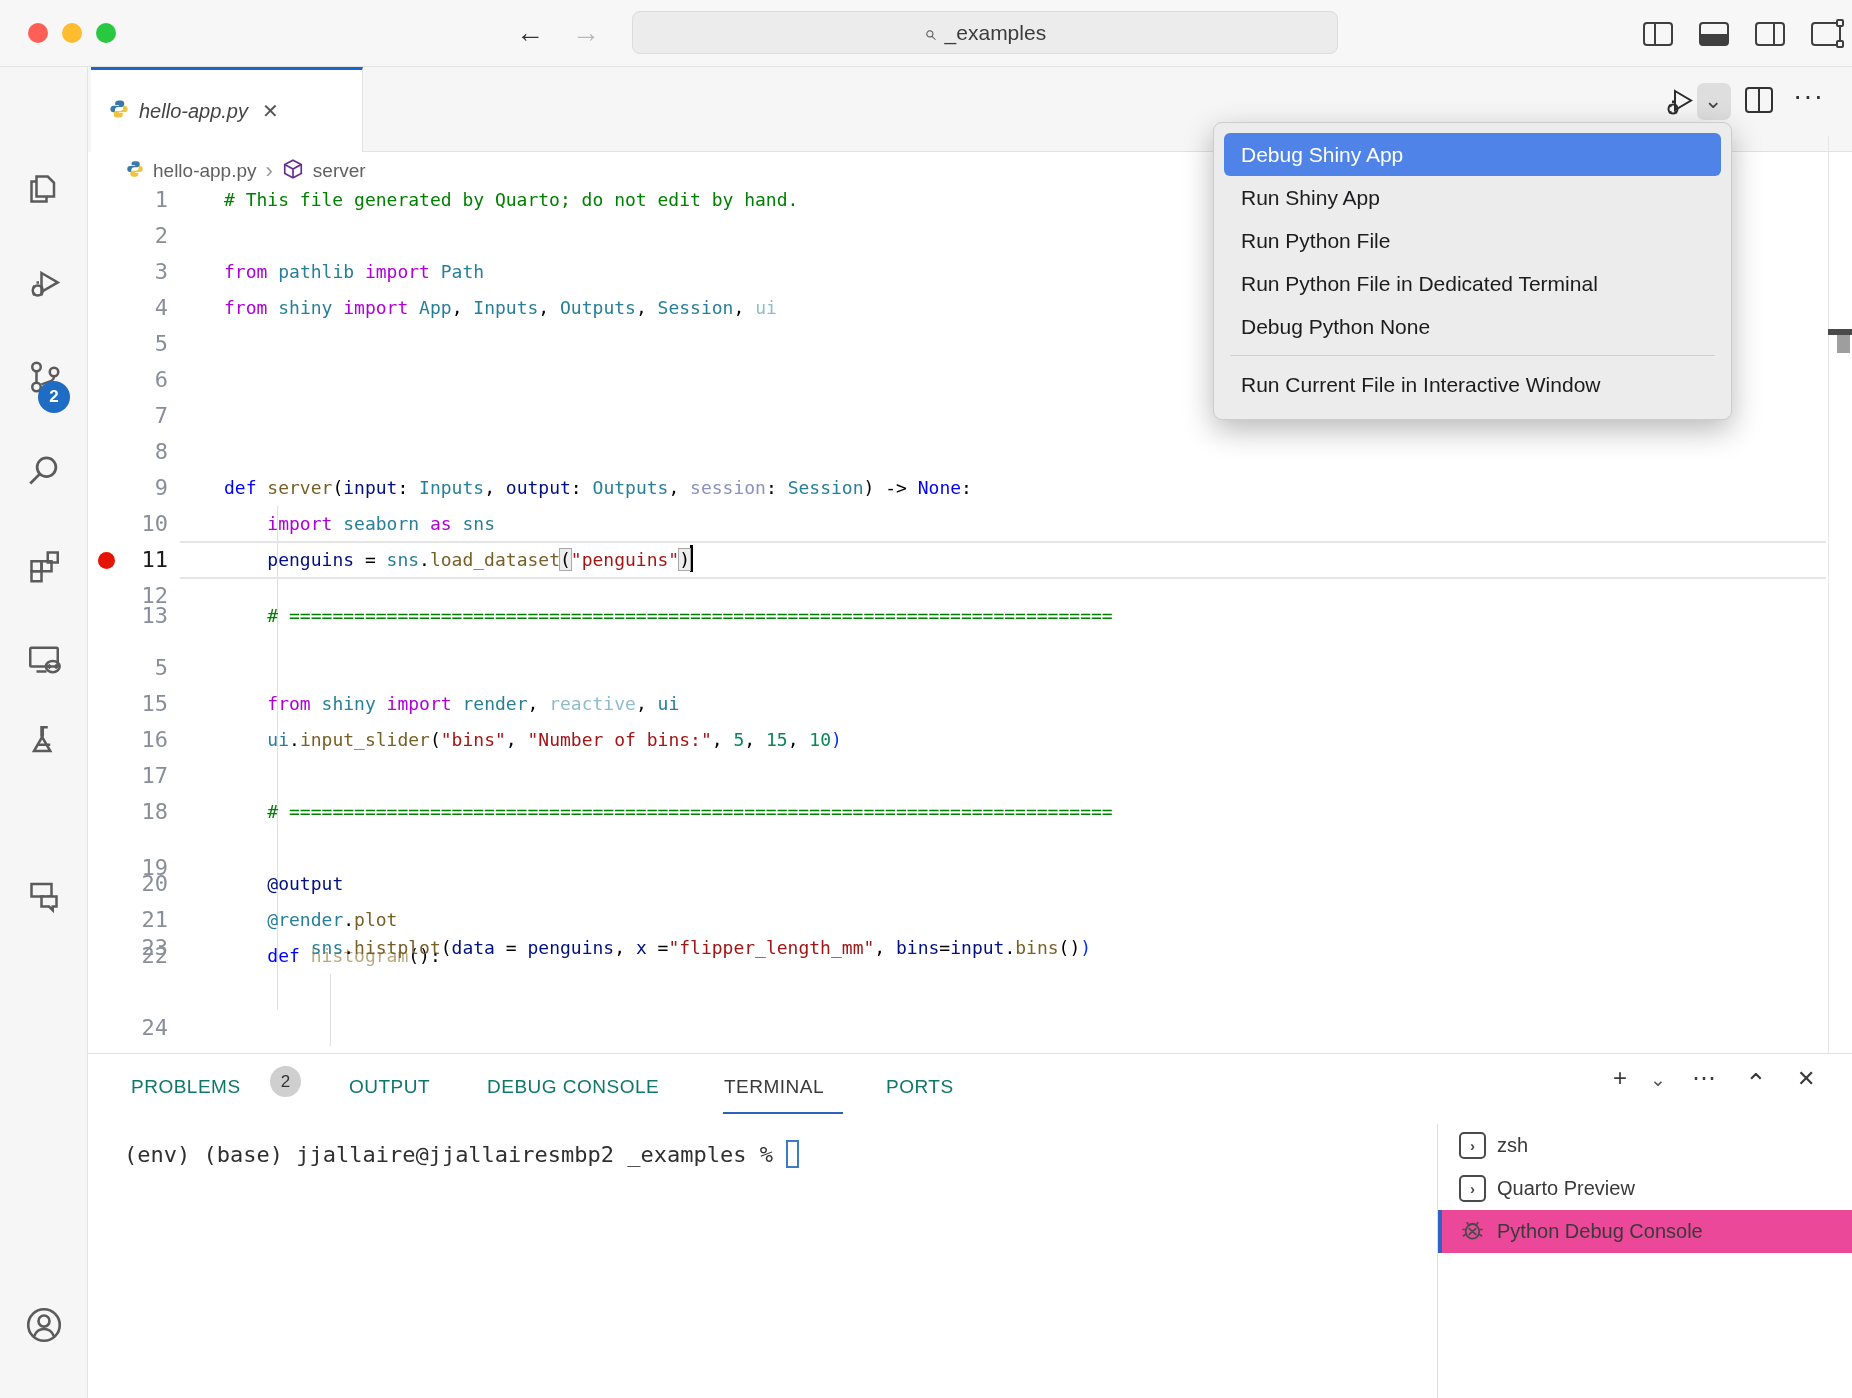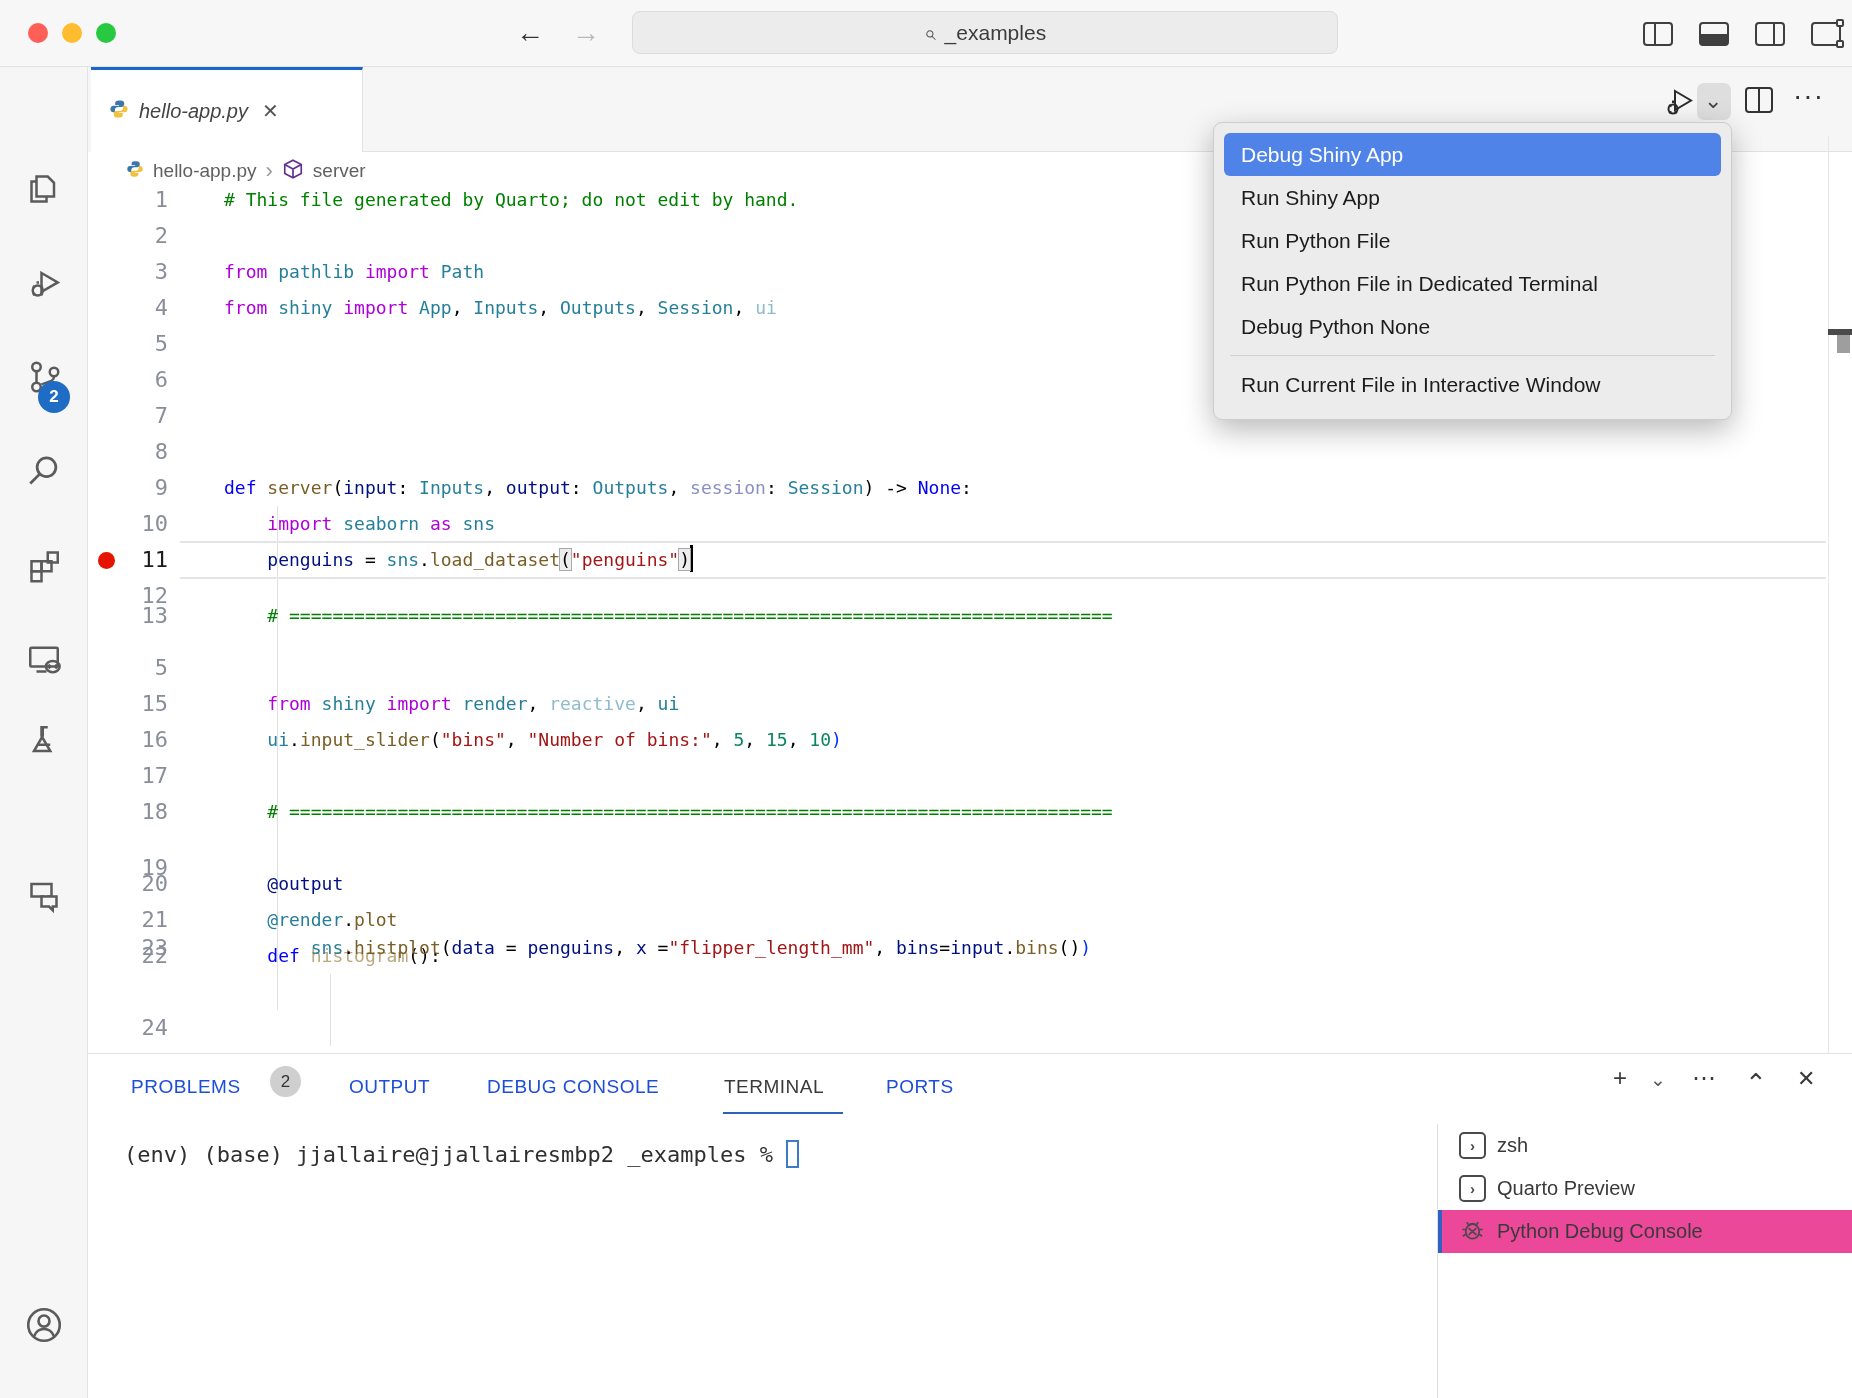--- a/index.html
+++ b/index.html
@@ -71,21 +71,21 @@
   
   #runmenu { left:1213px; top:122px; width:519px; height:298px; background:#ececec; border:1px solid #cdcdcd;
     border-radius:9px; box-shadow:0 10px 30px rgba(0,0,0,.28); padding-top:10px; z-index:50; }
   .menuitem { position:relative; height:43px; margin:0 10px; border-radius:6px; display:flex; align-items:center;
     padding-left:17px; font-size:21px; color:#1c1c1e; }
   .menuitem.selected { background:#4f83e8; color:#fff; }
   .menusep { height:1px; background:#d0d0d0; margin:7px 16px; }
 
   
   #panel { left:88px; top:1053px; width:1764px; height:345px; background:#fff; border-top:1px solid #e2e2e2; }
-  .ptab { position:absolute; top:22px; font-size:19px; letter-spacing:.5px; color:#1d4ed8; }
+  .ptab { position:absolute; top:22px; font-size:19px; letter-spacing:.5px; color:#0f766e; }
   .ptab.active { color:#3a3a3a; }
   #ptab-underline { position:absolute; left:635px; top:58px; width:120px; height:2px; background:#2a64b8; }
   #prob-badge { position:absolute; left:182px; top:12px; width:31px; height:31px; border-radius:50%;
     background:#cfcfcf; color:#333; font-size:17px; display:flex; align-items:center; justify-content:center; }
   #term-prompt { position:absolute; left:36px; top:86px; font-size:22px; font-family:"DejaVu Sans Mono",monospace;
     color:#2f2f2f; white-space:pre; }
   #term-cursor { display:inline-block; width:13px; height:28px; border:2.5px solid #3e7bc7; vertical-align:-6px; }
   .pact { position:absolute; top:10px; color:#3a3a3a; font-size:24px; }
   #termlist-divider { position:absolute; left:1349px; top:70px; width:1px; height:275px; background:#dedede; }
   .termrow { position:absolute; left:1350px; width:414px; height:43px; display:flex; align-items:center;

